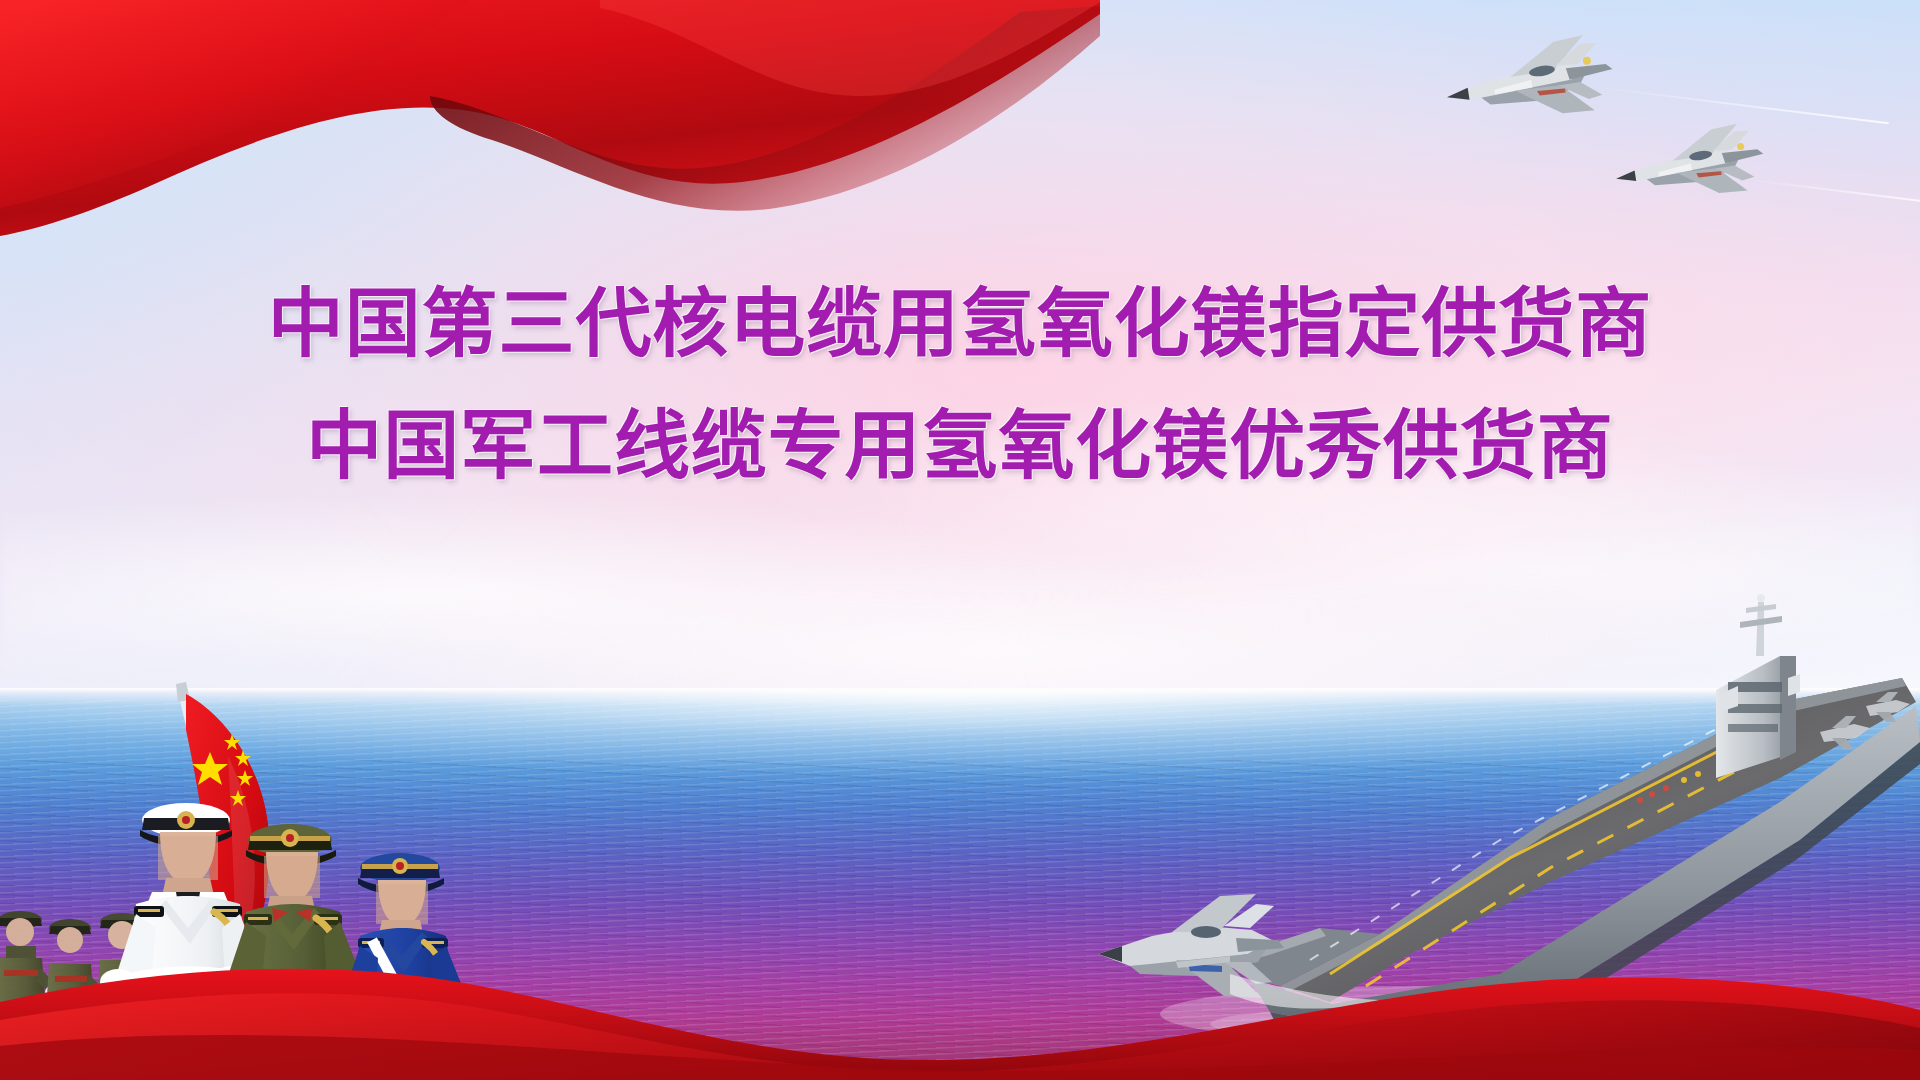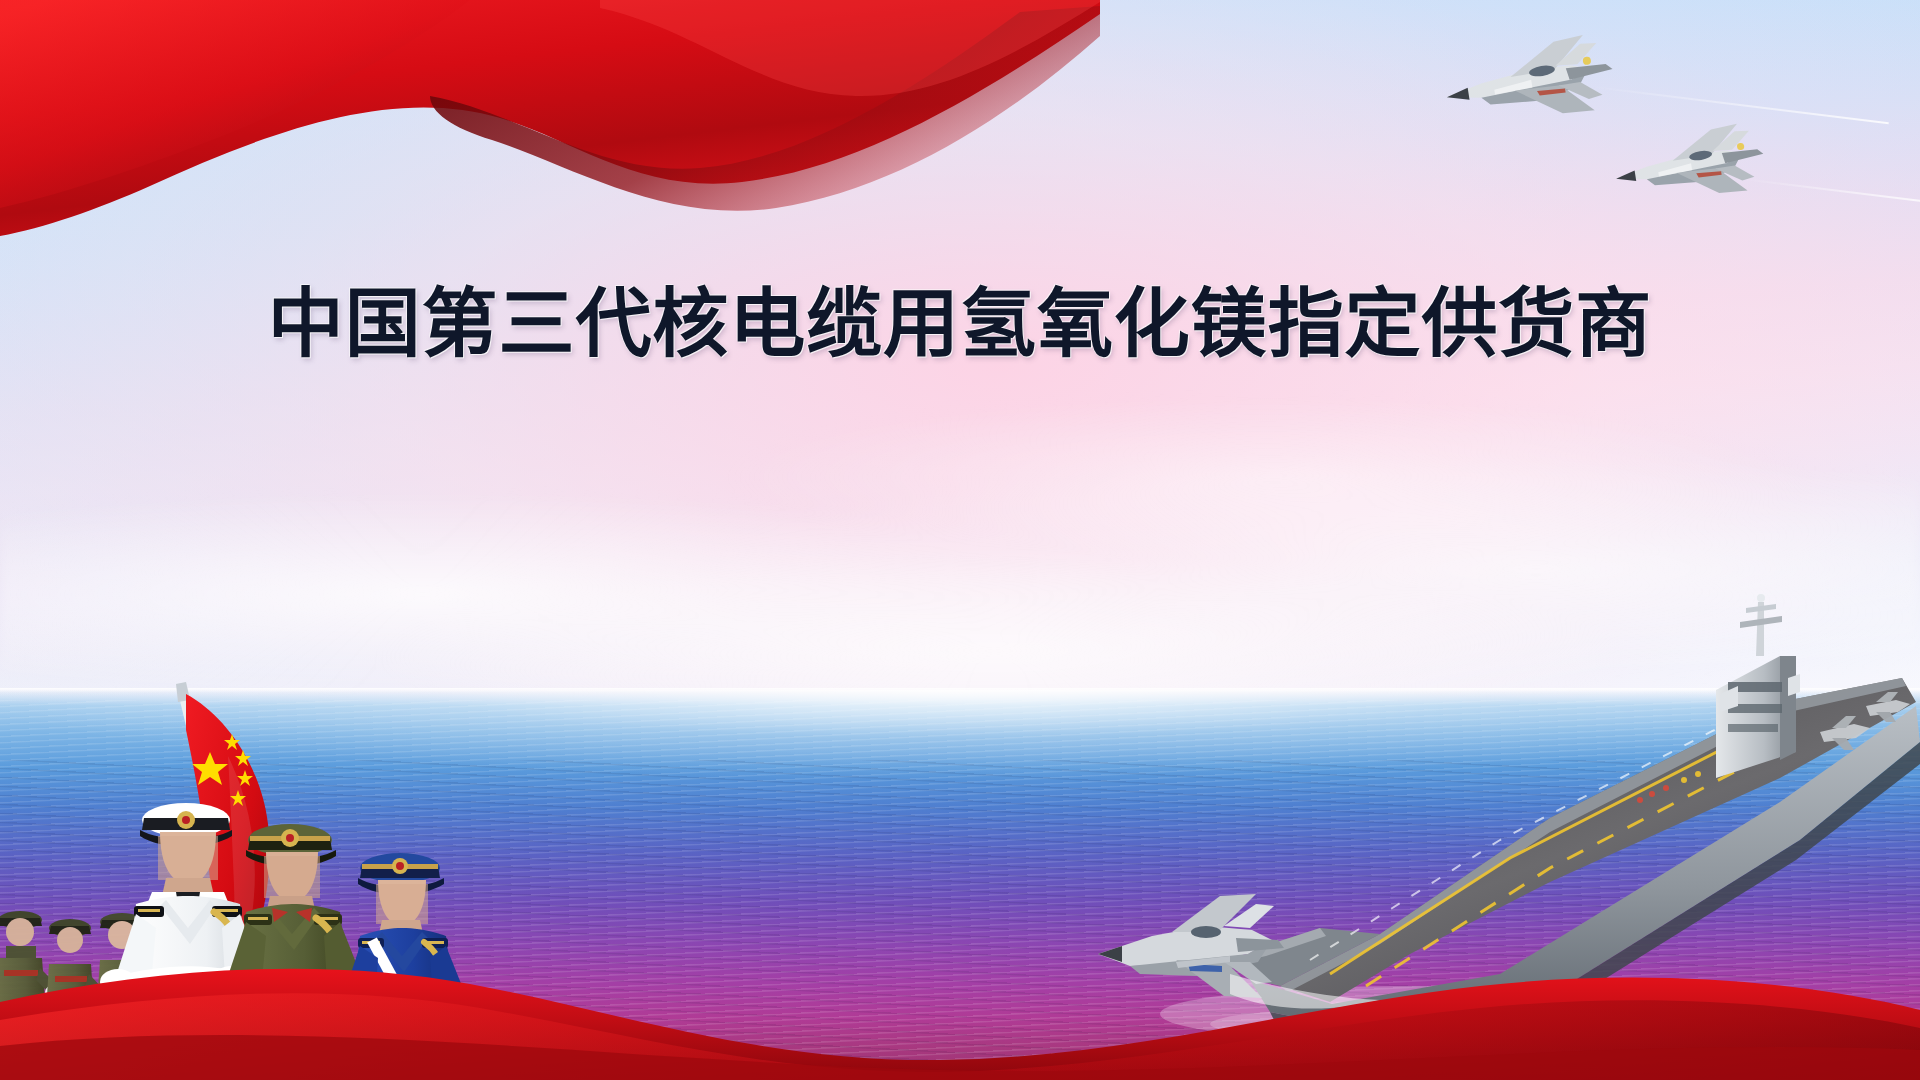--- a/index.html
+++ b/index.html
@@ -98,21 +98,21 @@
 
   
   .titles{
     position:absolute;left:0;right:0;top:286px;
     text-align:center;
     z-index:30;
     pointer-events:none;
   }
   .title-line{
     display:block;
-    color:#0f172a;
+    color:#a21caf;
     font-weight:700;
     letter-spacing:.012em;
     line-height:1.0;
     white-space:nowrap;
     text-shadow:
        0 0 2px rgba(255,255,255,.95),
        1px 1px 0 rgba(255,255,255,.75),
       -1px -1px 0 rgba(255,255,255,.55),
        2px 3px 5px rgba(90,70,110,.25);
     font-family: Liberation Serif, serif;
@@ -548,15 +548,16 @@
         </linearGradient>
       </defs>
       <path d="M0,52 C160,16 330,8 470,34 C620,62 760,112 940,110 C1130,108 1300,56 1480,36 C1640,18 1800,30 1920,60 L1920,130 L0,130 Z" fill="url(#botRed)"></path>
       <path d="M0,70 C180,40 340,34 480,58 C630,84 770,124 940,122 C1120,120 1300,76 1480,58 C1640,42 1800,52 1920,78 L1920,130 L0,130 Z" fill="url(#botRed2)"></path>
       <path d="M0,96 C300,64 620,112 940,120 C1260,128 1600,86 1920,100 L1920,130 L0,130 Z" fill="#9e080e" opacity=".75"></path>
     </svg>
   </div>
 
   <div class="titles">
     <span class="title-line title-1">中国第三代核电缆用氢氧化镁指定供货商</span>
+    <span class="title-line title-2">中国军工线缆专用氢氧化镁优秀供货商</span>
   </div>
 
 </div>
 
 </body></html>

